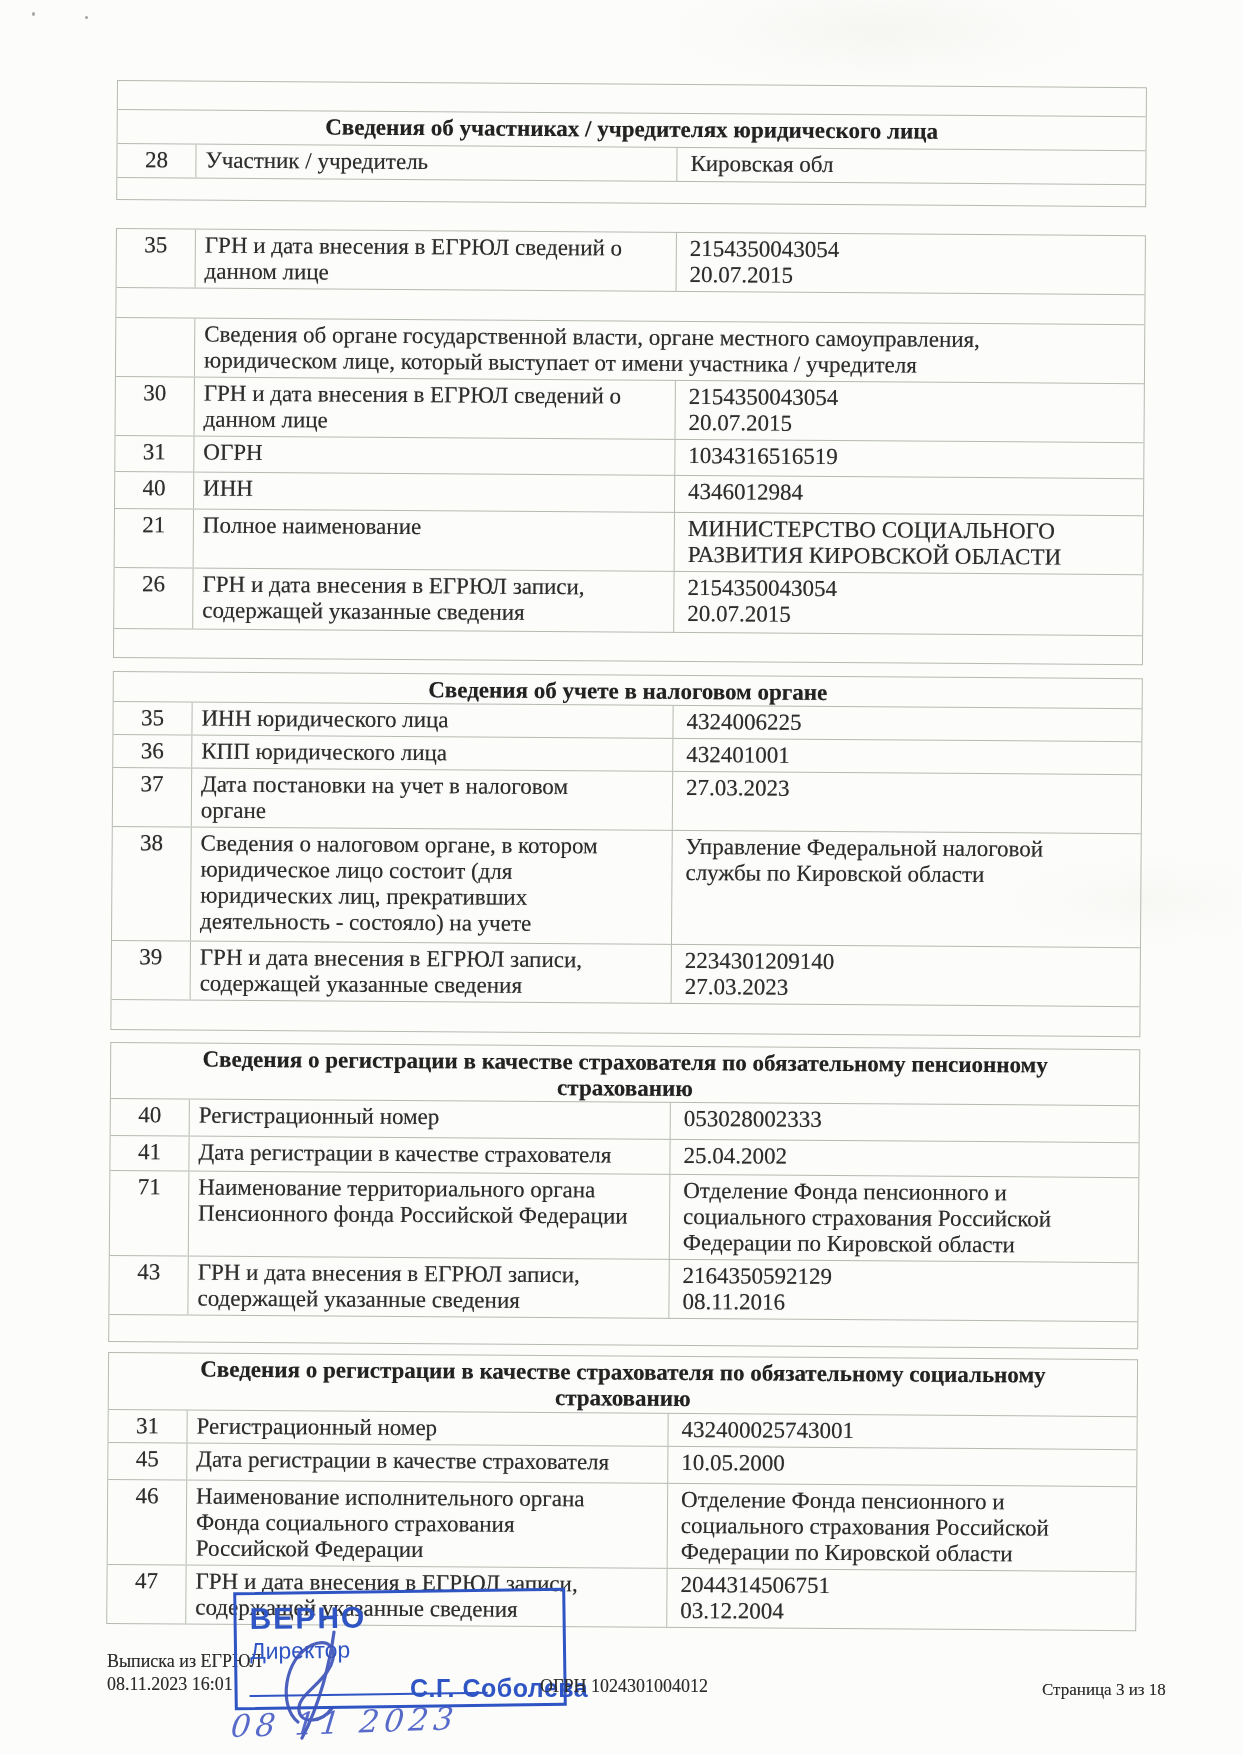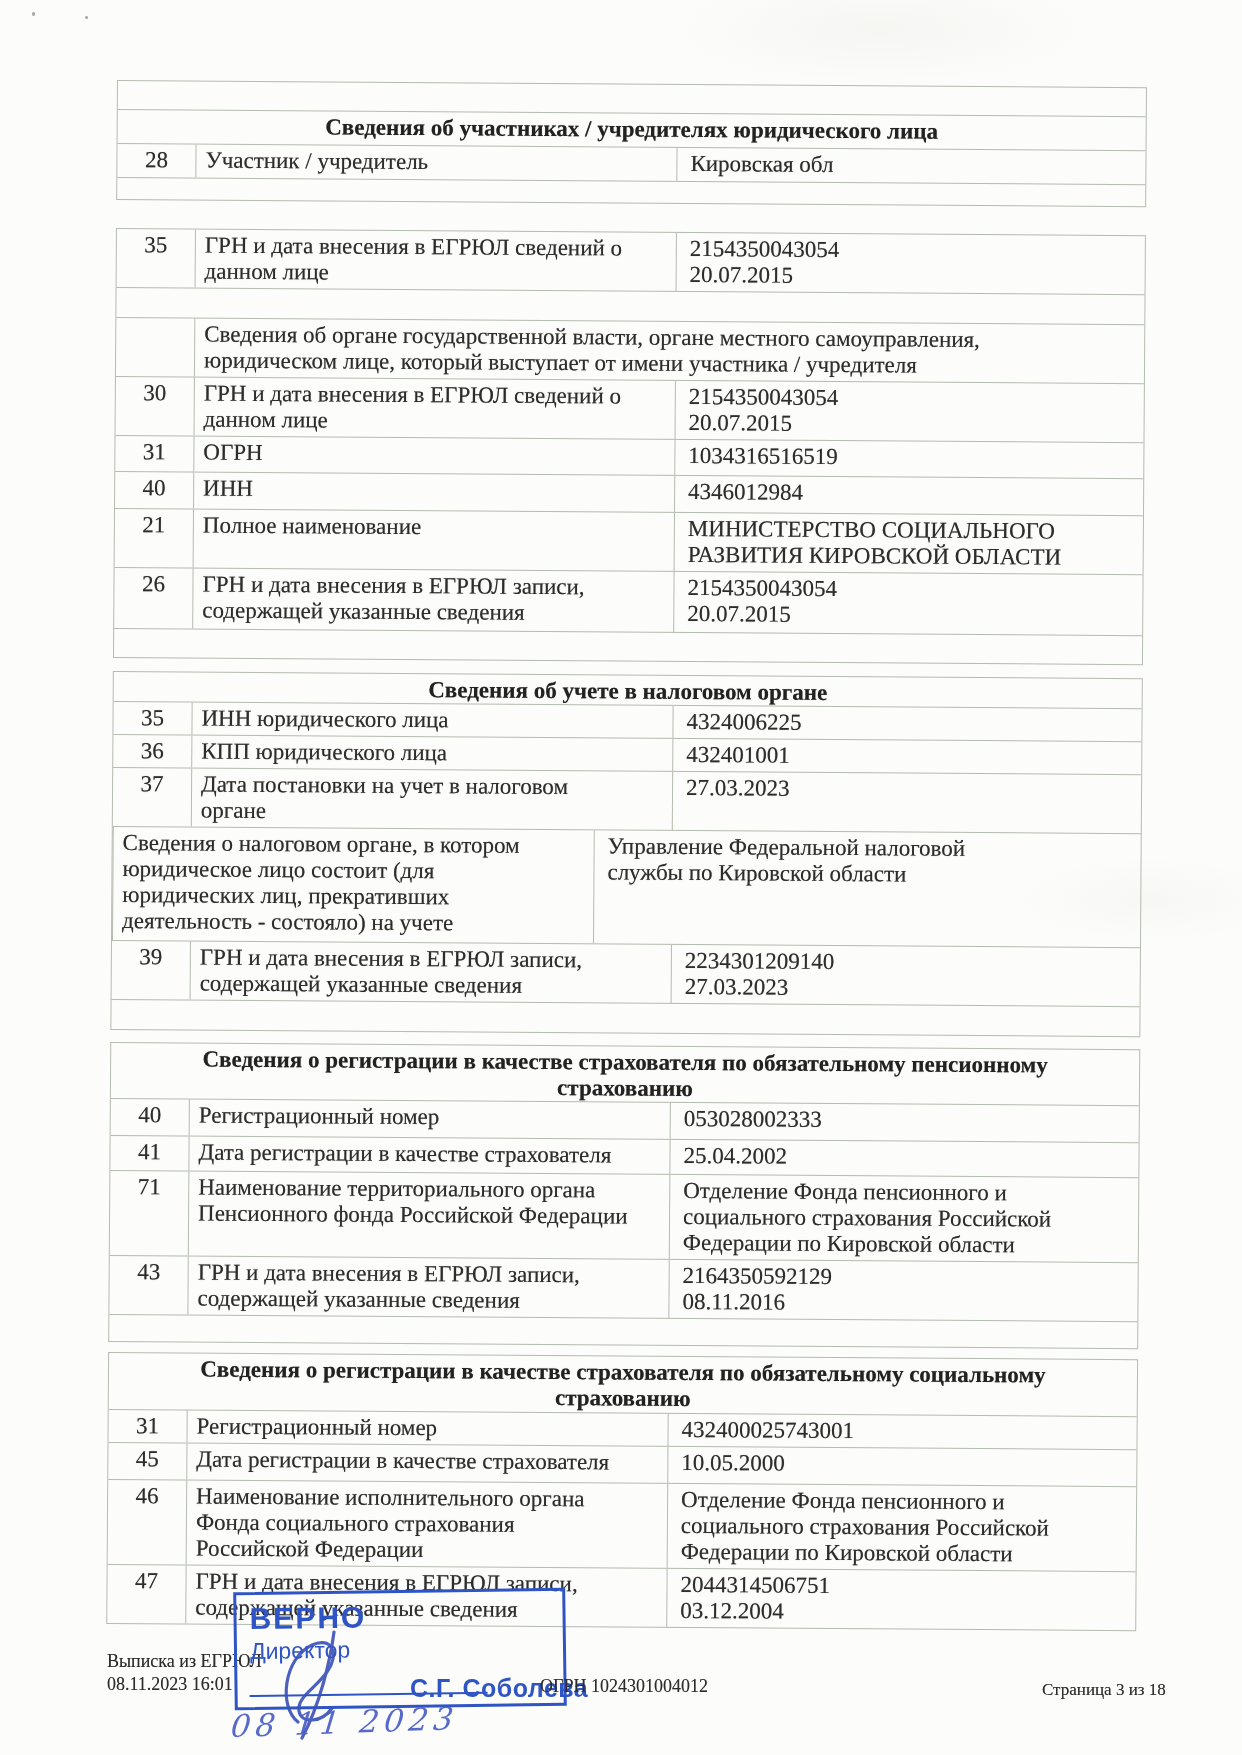--- a/index.html
+++ b/index.html
@@ -197,20 +197,21 @@
           <div class="cell cell-num">37</div>
           <div class="cell cell-label">
             <div>Дата постановки на учет в налоговом</div>
             <div>органе</div>
           </div>
           <div class="cell cell-value">
             <div>27.03.2023</div>
           </div>
         </div>
         <div class="row row-item" style="min-height: 114px;">
+          <div class="cell cell-num">38</div>
           <div class="cell cell-label">
             <div>Сведения о налоговом органе, в котором</div>
             <div>юридическое лицо состоит (для</div>
             <div>юридических лиц, прекративших</div>
             <div>деятельность - состояло) на учете</div>
           </div>
           <div class="cell cell-value">
             <div>Управление Федеральной налоговой</div>
             <div>службы по Кировской области</div>
           </div>

